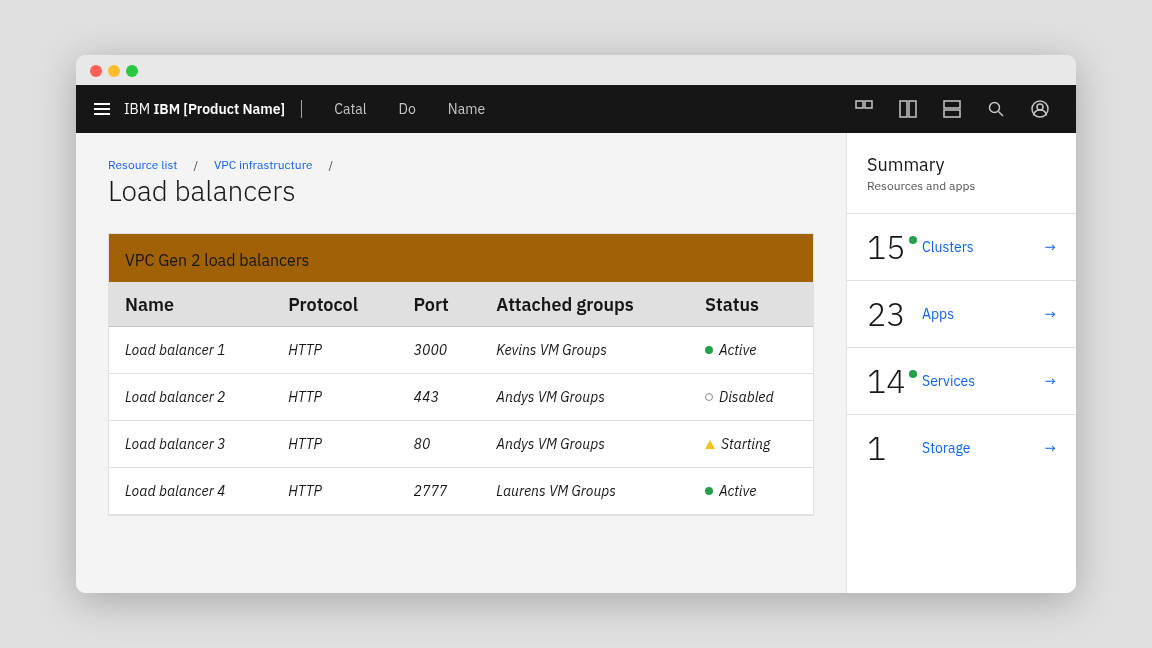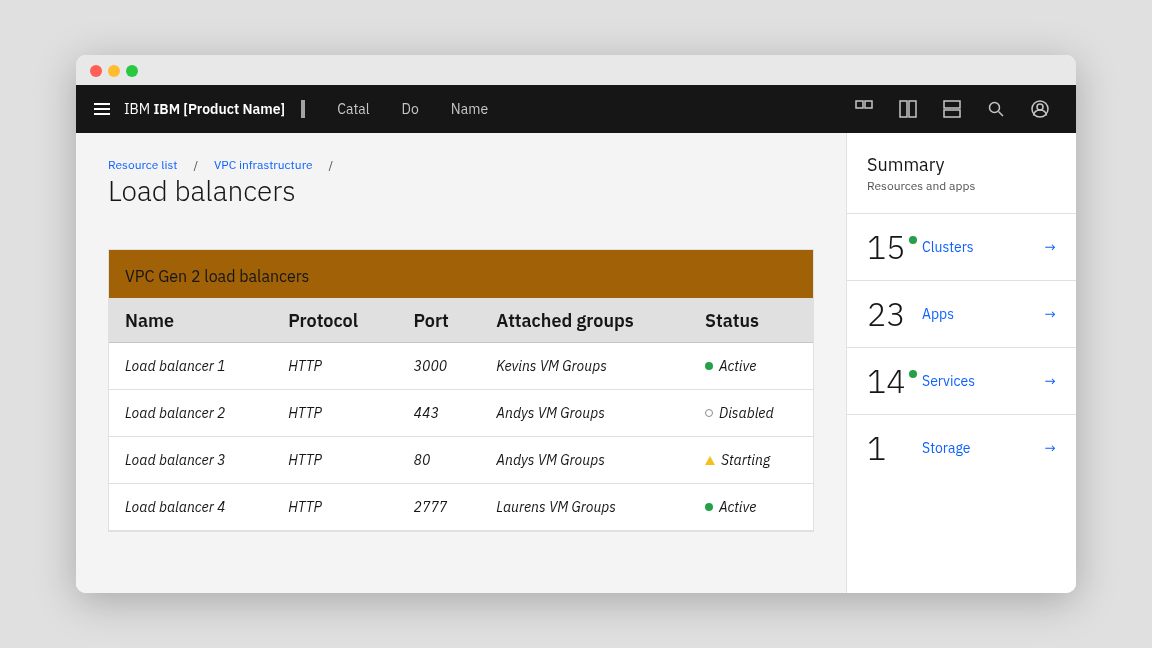--- a/index.html
+++ b/index.html
@@ -61,21 +61,21 @@
       display: flex;
       align-items: center;
     }
 
     .topnav-brand {
       font-size: 14px;
       font-weight: 400;
       color: #fff;
       white-space: nowrap;
       padding-right: 16px;
-      border-right: 4px solid #a3a3a3;
+      border-right: 1px solid #a3a3a3;
       margin-right: 16px;
     }
 
     .topnav-brand strong {
       font-weight: 600;
     }
 
     .topnav-links {
       display: flex;
       gap: 0;
@@ -140,21 +140,21 @@
     }
 
     .breadcrumb-separator {
       color: #525252;
     }
 
     .page-title {
       font-size: 28px;
       font-weight: 300;
       color: #161616;
-      margin-bottom: 40px;
+      margin-bottom: 24px;
     }
 
     .section-card {
       background: #a16207;
       border: 1px solid #e0e0e0;
       margin-bottom: 0;
     }
 
     .section-header {
       padding: 16px 16px 12px 16px;

